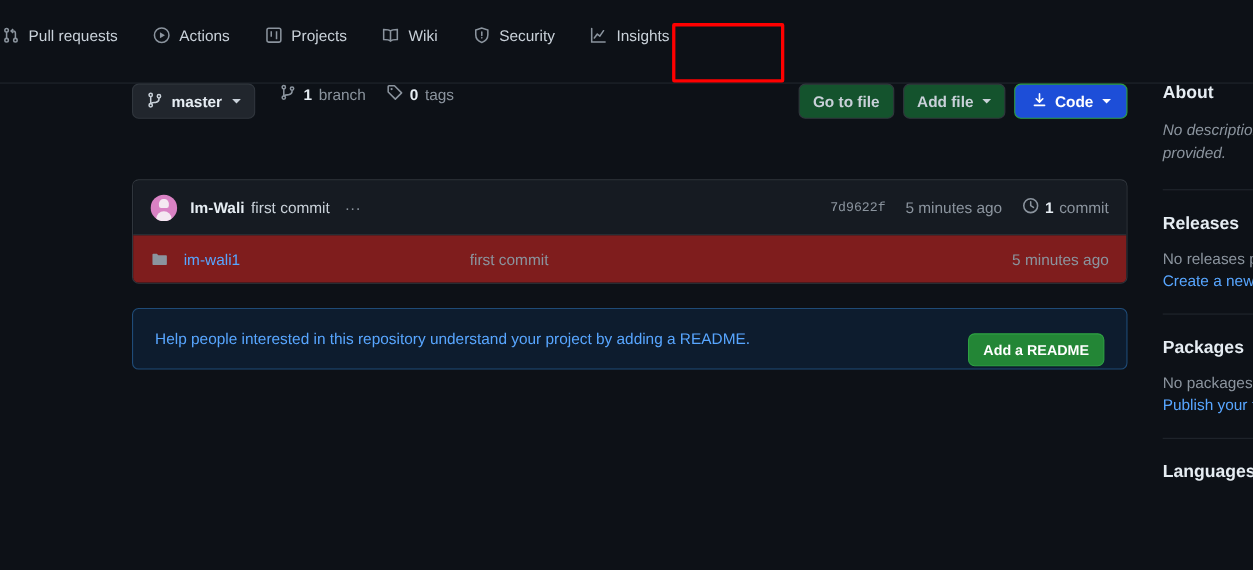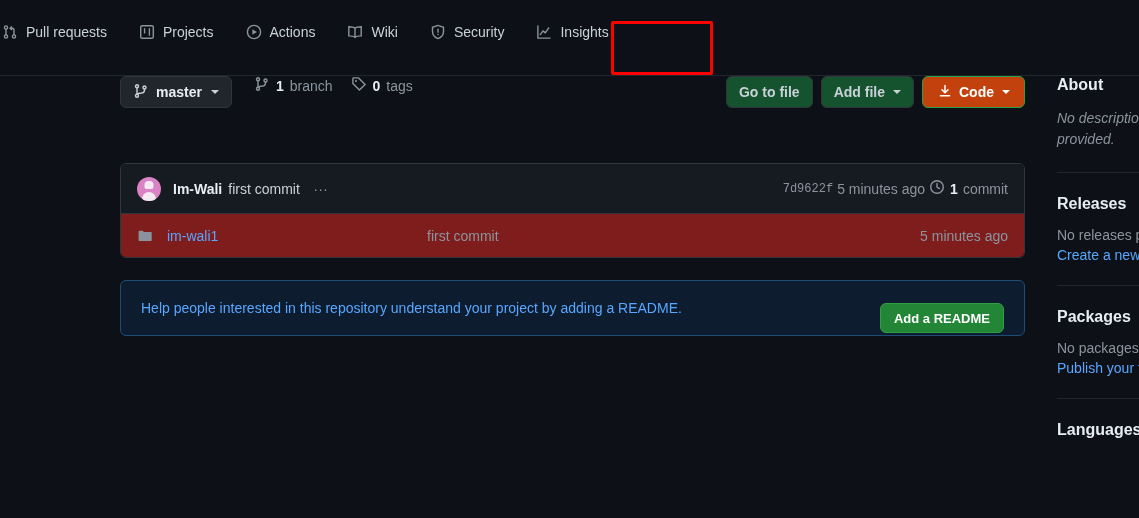--- a/index.html
+++ b/index.html
@@ -144,21 +144,21 @@
     border-radius: 6px;
     background: #14532d;
     border: 1px solid #30363d;
     color: #c9d1d9;
     font-size: 14px;
     font-weight: bold;
     cursor: pointer;
     white-space: nowrap;
   }
   .btn-code {
-    background: #c2410c;
+    background: #1d4ed8;
     border: 1px solid #2ea043;
     color: #ffffff;
     padding: 0 14px;
   }
   .btn-code .caret { border-top-color: #ffffff; }
 
   
   .file-table {
     border: 1px solid #30363d;
     border-radius: 6px;
@@ -222,21 +222,21 @@
     letter-spacing: 1px;
     cursor: pointer;
     position: relative;
     top: -3px;
   }
 
   .commit-meta {
     margin-left: auto;
     display: flex;
     align-items: center;
-    gap: 4px;
+    gap: 18px;
   }
   .commit-sha {
     font-family: "Liberation Mono", monospace;
     font-size: 12px;
     color: #8b949e;
     cursor: pointer;
   }
   .commit-time { color: #8b949e; font-size: 14px; }
   .commit-count {
     display: flex;
@@ -367,35 +367,35 @@
           <path d="M12 10.9V6.2a2 2 0 0 0-2-2H8.2"></path>
         <path d="M10 2.4 8.1 4.2 10 6"></path>
       </svg>
     </span>
     <span class="nav-tab-label">Pull requests</span>
   </div>
 
   <div class="nav-tab">
     <span class="tab-icon">
       <svg width="16" height="16" viewBox="0 0 16 16" fill="none" stroke="#8b949e" stroke-width="1.4">
+        <circle cx="8" cy="8" r="6.6"></circle>
+          <path d="M6.4 5.3 11 8l-4.6 2.7z" fill="#8b949e" stroke="none"></path>
+      </svg>
+    </span>
+    <span class="nav-tab-label">Actions</span>
+  </div>
+
+  <div class="nav-tab">
+    <span class="tab-icon">
+      <svg width="16" height="16" viewBox="0 0 16 16" fill="none" stroke="#8b949e" stroke-width="1.4">
         <rect x="1.7" y="1.7" width="12.6" height="12.6" rx="1.6"></rect>
         <path d="M5.6 4.3v5.2M10.4 4.3v7.4"></path>
       </svg>
     </span>
     <span class="nav-tab-label">Projects</span>
-  </div>
-
-  <div class="nav-tab">
-    <span class="tab-icon">
-      <svg width="16" height="16" viewBox="0 0 16 16" fill="none" stroke="#8b949e" stroke-width="1.4">
-        <circle cx="8" cy="8" r="6.6"></circle>
-          <path d="M6.4 5.3 11 8l-4.6 2.7z" fill="#8b949e" stroke="none"></path>
-      </svg>
-    </span>
-    <span class="nav-tab-label">Actions</span>
   </div>
 
   <div class="nav-tab">
     <span class="tab-icon">
       <svg width="16" height="16" viewBox="0 0 16 16" fill="none" stroke="#8b949e" stroke-width="1.4">
         <path d="M8 4.2C6.9 3.1 5.3 2.8 1.8 2.8v9.1c3.5 0 5.1.3 6.2 1.4 1.1-1.1 2.7-1.4 6.2-1.4V2.8c-3.5 0-5.1.3-6.2 1.4z"></path>
         <path d="M8 4.4v9.4"></path>
       </svg>
     </span>
     <span class="nav-tab-label">Wiki</span>

